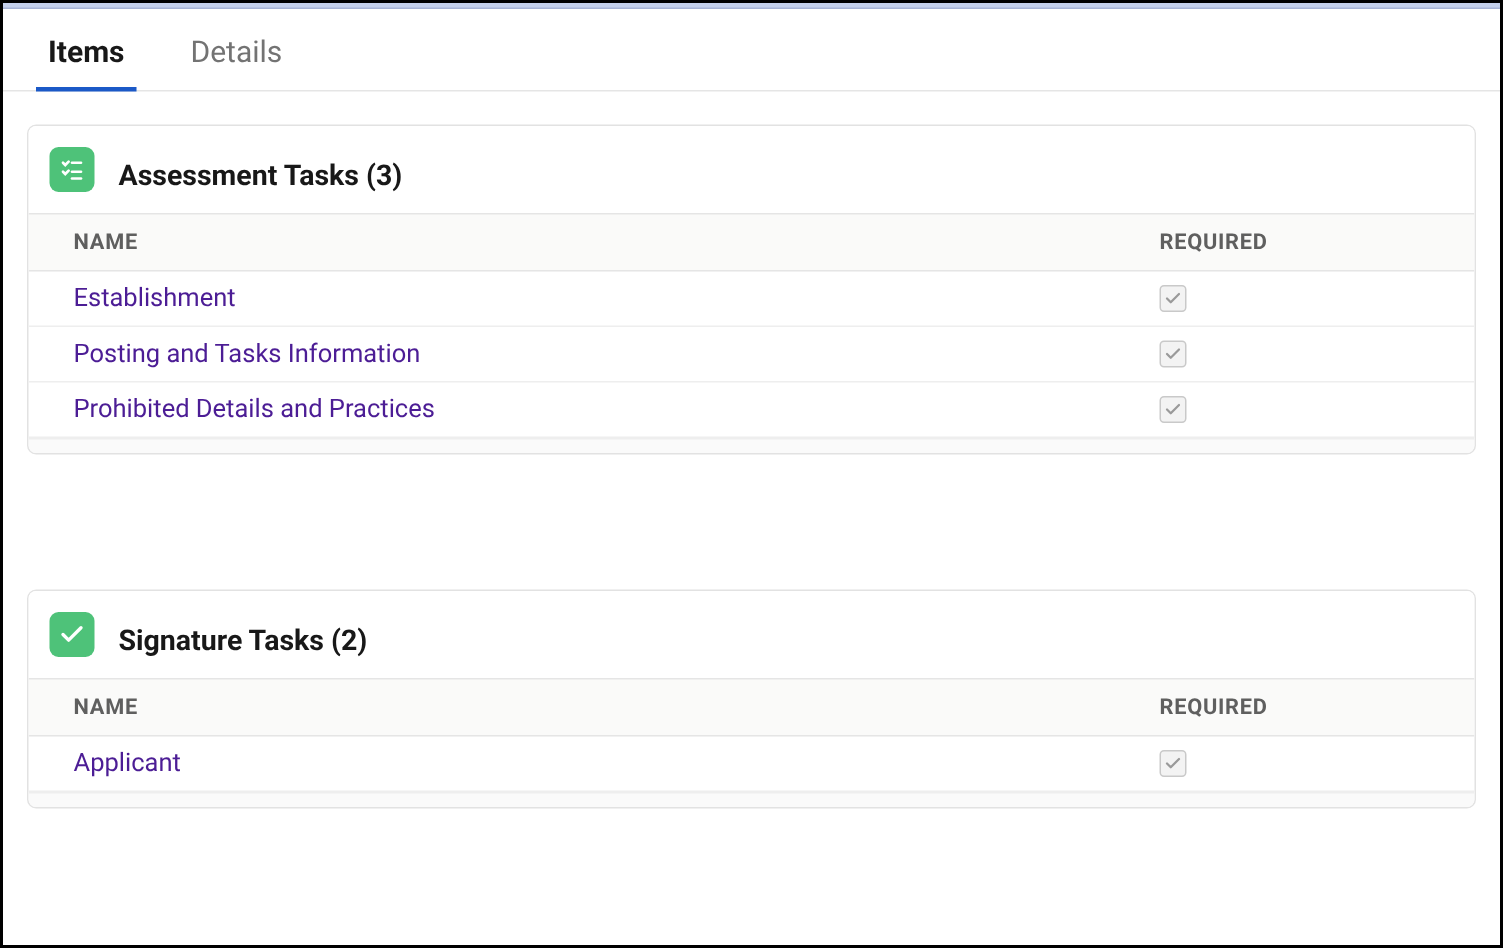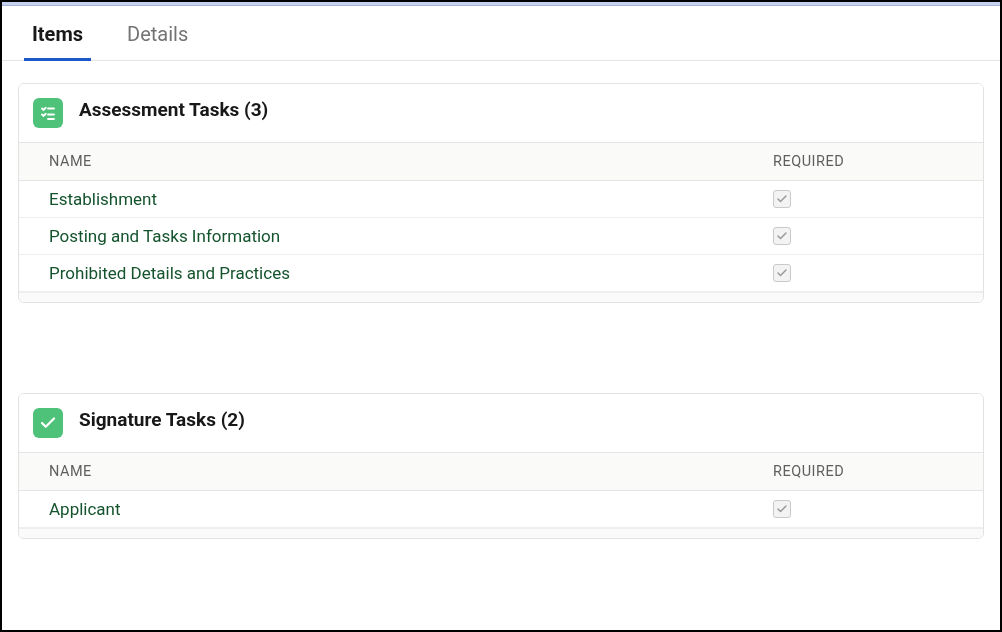--- a/index.html
+++ b/index.html
@@ -47,21 +47,21 @@
     }
     .card {
       border: 1px solid #e2e2e2;
       border-radius: 6px;
       overflow: hidden;
       margin-bottom: 90px;
     }
     .card:last-child { margin-bottom: 10px; }
     .card-header {
       display: flex;
-      align-items: flex-start;
+      align-items: flex-end;
       gap: 16px;
       padding: 14px 16px 14px 14px;
       background: #fff;
     }
     .icon-box {
       width: 30px;
       height: 30px;
       border-radius: 6px;
       background: #4ec279;
       display: flex;
@@ -75,36 +75,36 @@
       font-weight: 700;
       color: #181818;
     }
     .row-header {
       display: flex;
       background: #fafaf9;
       border-top: 1px solid #e5e5e5;
       border-bottom: 1px solid #e5e5e5;
       padding: 10px 30px;
       font-size: 14.5px;
-      font-weight: 400;
+      font-weight: 700;
       letter-spacing: 0.5px;
       color: #5f5f5f;
     }
     .col-name { flex: 1; }
     .col-required { width: 180px; }
     .row {
       display: flex;
       align-items: center;
       padding: 8px 30px;
       border-bottom: 1px solid #eeeeee;
       font-size: 17px;
     }
     .row:last-child { border-bottom: none; }
     .link {
-      color: #14532d;
+      color: #4c1d95;
       cursor: pointer;
       flex: 1;
     }
     .check-cell { width: 180px; }
     .checkbox {
       width: 18px;
       height: 18px;
       border: 1px solid #c9c9c9;
       border-radius: 3px;
       background: #f3f3f3;

